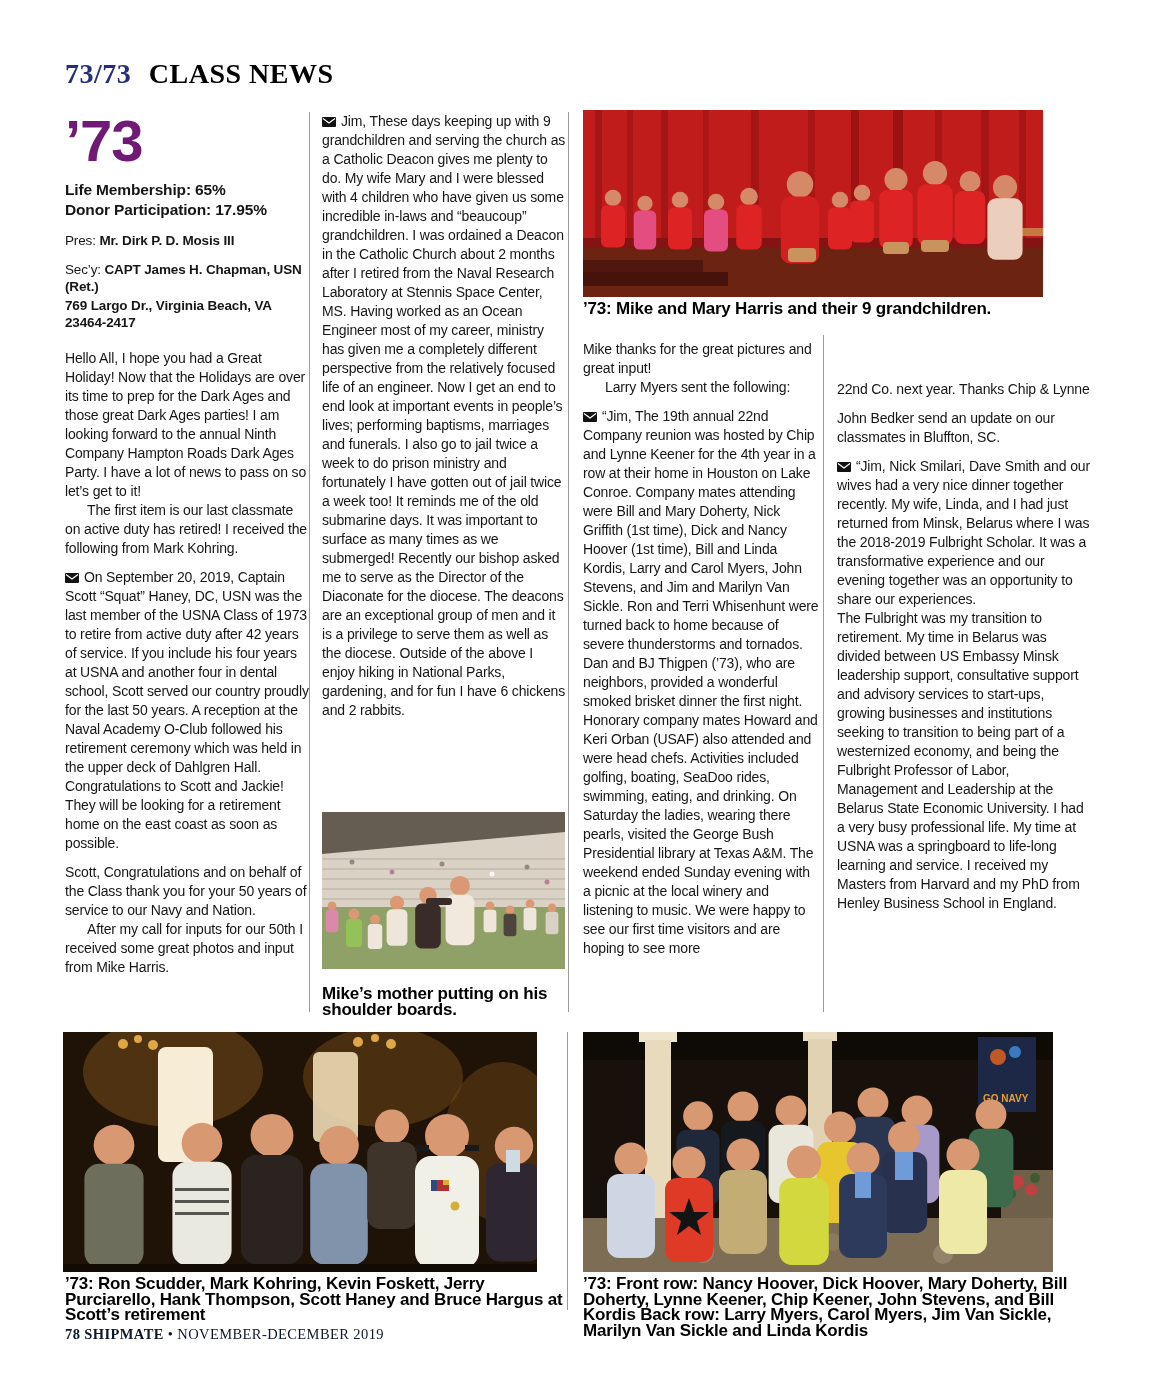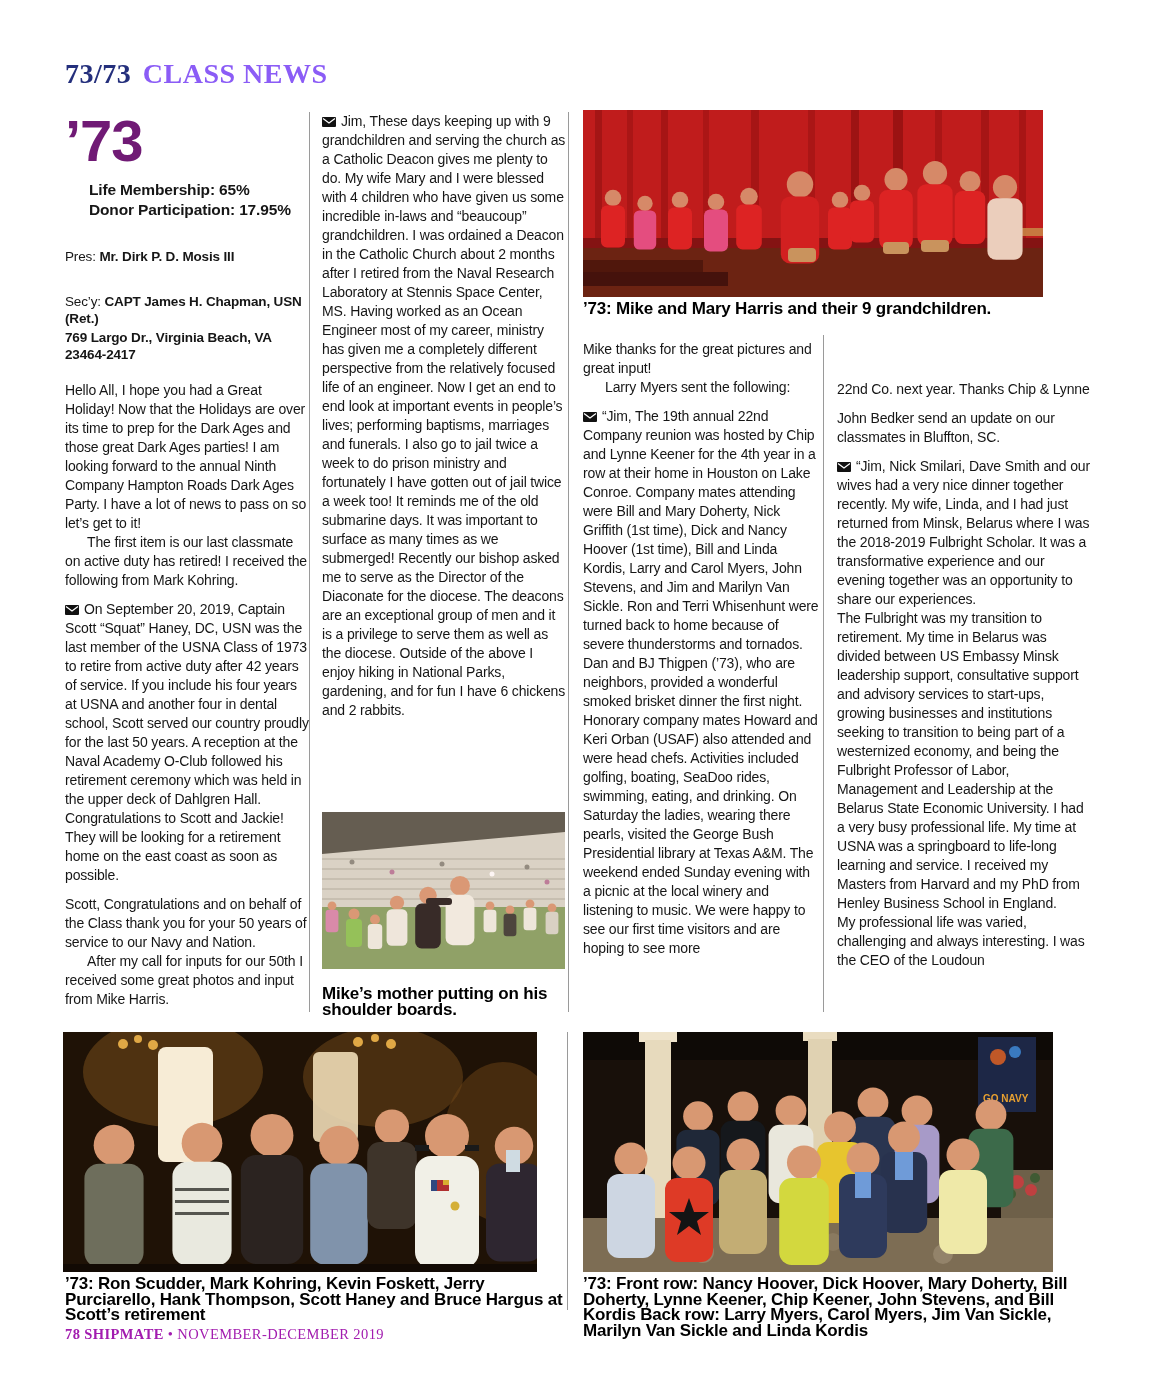--- a/index.html
+++ b/index.html
@@ -3,45 +3,45 @@
 <meta charset="utf-8">
 <style>
   html,body{margin:0;padding:0;background:#ffffff;}
   .page{position:relative;width:1152px;height:1392px;background:#fff;overflow:hidden;
         font-family:"Liberation Sans",sans-serif;color:#161616;}
 
   
   .hdr{position:absolute;left:65px;top:58px;font-family:"Liberation Serif",serif;
        font-weight:bold;font-size:28px;letter-spacing:.5px;}
   .hdr .frac{color:#242f7c;}
-  .hdr .title{color:#8b5cf6;margin-left:4px;}
+  .hdr .title{color:#000000;margin-left:10px;}
 
   
   .col{position:absolute;font-size:14px;line-height:19px;letter-spacing:-.15px;}
   .col p{margin:0;}
   .col p.gap{margin-top:10px;}
   .col p.indent{text-indent:22px;}
 
   .divider{position:absolute;width:1px;background:#9a9a9a;}
 
   
   .bigyear{font-size:58px;font-weight:800;color:#701a75;line-height:58px;margin:0 0 10px 0;letter-spacing:-1px;}
-  .mast-bold{font-size:15.5px;font-weight:bold;line-height:20px;margin-left:24px;}
-  .offrow{font-size:13.5px;line-height:17px;margin-top:28px;}
+  .mast-bold{font-size:15.5px;font-weight:bold;line-height:20px;}
+  .offrow{font-size:13.5px;line-height:17px;margin-top:12px;}
   .offrow b{font-weight:bold;}
   .addr{font-size:13.5px;line-height:17px;margin-top:2px;font-weight:bold;}
 
   .env{display:inline-block;width:14px;height:10px;margin-right:5px;vertical-align:-1px;}
 
   .photo{position:absolute;display:block;}
   .caption{position:absolute;font-size:17px;font-weight:bold;line-height:15.5px;letter-spacing:-.2px;color:#000;}
 
   
   .footer{position:absolute;left:65px;top:1326px;font-family:"Liberation Serif",serif;
-          font-size:14.5px;color:#a21caf;letter-spacing:.4px;}
+          font-size:14.5px;color:#0f172a;letter-spacing:.4px;}
   .footer .pg,.footer .mag{font-weight:bold;}
 </style>
 </head>
 <body>
 
 <div class="page">
 
   <div class="hdr">
     <span class="frac">73/73</span>
     <span class="title">CLASS NEWS</span>
@@ -174,21 +174,20 @@
   <div class="col" style="left:837px;top:340px;width:253px;margin-top:40px;">
     <p>22nd Co. next year. Thanks Chip &amp; Lynne</p>
     <p class="gap">John Bedker send an update on our classmates in Bluffton, SC.</p>
     <p class="gap">
       <svg class="env" viewBox="0 0 14 10">
           <rect width="14" height="10" rx="1" fill="#111"></rect>
           <path d="M1 1.5 L7 6 L13 1.5" stroke="#fff" stroke-width="1.2" fill="none"></path>
         </svg><span>“Jim, Nick Smilari, Dave Smith and our wives had a very nice dinner together recently. My wife, Linda, and I had just returned from Minsk, Belarus where I was the 2018-2019 Fulbright Scholar. It was a transformative experience and our evening together was an opportunity to share our experiences.</span>
     </p>
     <p>The Fulbright was my transition to retirement. My time in Belarus was divided between US Embassy Minsk leadership support, consultative support and advisory services to start-ups, growing businesses and institutions seeking to transition to being part of a westernized economy, and being the Fulbright Professor of Labor, Management and Leadership at the Belarus State Economic University. I had a very busy professional life. My time at USNA was a springboard to life-long learning and service. I received my Masters from Harvard and my PhD from Henley Business School in England.</p>
-    <p>My professional life was varied, challenging and always interesting. I was the CEO of the Loudoun</p>
   </div>
 
   <svg class="photo" style="left:63px;top:1032px;" width="474" height="240" viewBox="0 0 474 240">
     <rect width="474" height="240" fill="#1f1206"></rect>
     <ellipse cx="110" cy="40" rx="90" ry="55" fill="#8a5a20" opacity=".45"></ellipse>
     <ellipse cx="320" cy="45" rx="80" ry="50" fill="#8a5a20" opacity=".4"></ellipse>
     <ellipse cx="440" cy="110" rx="60" ry="80" fill="#6e4416" opacity=".5"></ellipse>
     <rect x="95" y="15" width="55" height="115" rx="8" fill="#f7ecd6"></rect>
     <rect x="250" y="20" width="45" height="90" rx="6" fill="#eedcb6" opacity=".9"></rect>
     <circle cx="60" cy="12" r="5" fill="#e0a845"></circle>

